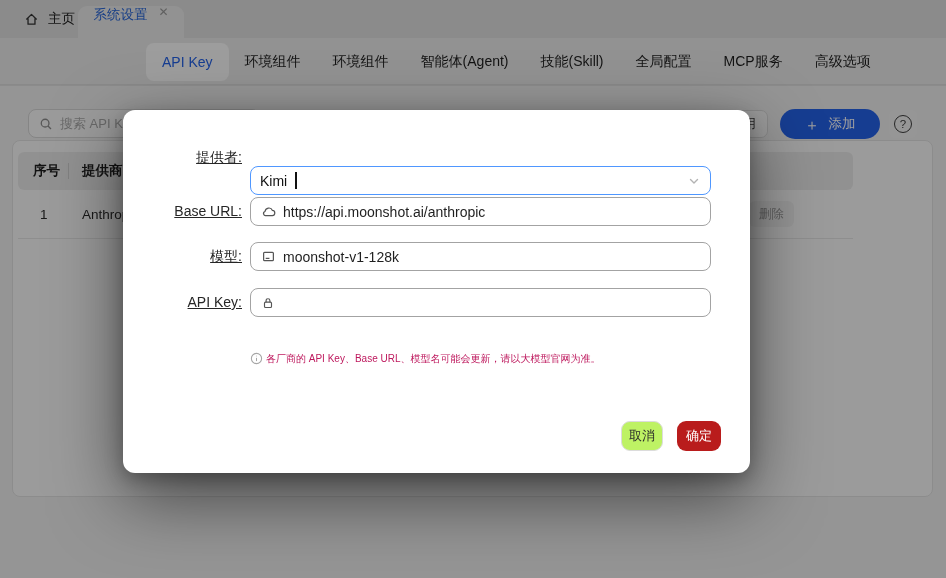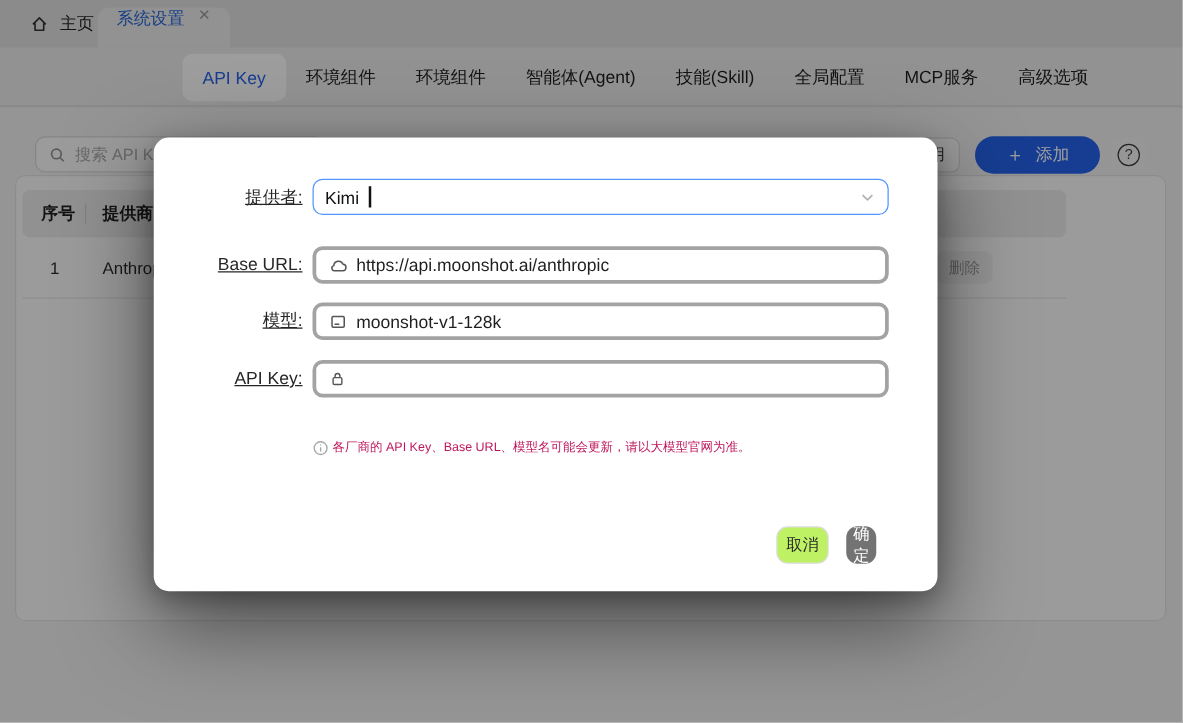--- a/index.html
+++ b/index.html
@@ -40,33 +40,33 @@
   .td-index { width:50px; padding-left:22px; }
   .td-provider { padding-left:14px; }
   .row-actions { position:absolute; right:59px; display:flex; gap:8px; }
   .btn-account { height:26px; padding:0 11px; background:#2563eb; color:#fff; border:none; border-radius:6px; font-size:12.5px; display:flex; align-items:center; }
   .btn-delete { height:26px; padding:0 10px; background:#f1f1f1; color:#9b9b9b; border:none; border-radius:6px; font-size:12.5px; display:flex; align-items:center; }
 
   
   .overlay { left:0; top:0; width:946px; height:578px; background:rgba(0,0,0,0.38); z-index:10; }
   .modal { left:123px; top:110px; width:627px; height:363px; background:#ffffff; border-radius:12px; z-index:20; box-shadow:0 24px 70px rgba(0,0,0,0.55), 0 6px 18px rgba(0,0,0,0.25); }
   .f-label { width:119px; text-align:right; line-height:29px; font-size:14px; color:#262626; position:absolute; left:0;text-decoration:underline; }
-  .f-input { position:absolute; left:127px; width:461px; height:29px; border:3px solid #a3a3a3; border-radius:8px; background:#fff; display:flex; align-items:center; gap:7px; padding:12px 10px; color:#4a4a4a; }
+  .f-input { position:absolute; left:127px; width:461px; height:29px; border:1px solid #a3a3a3; border-radius:8px; background:#fff; display:flex; align-items:center; gap:7px; padding:12px 10px; color:#4a4a4a; }
   .f-input input { border:none; outline:none; flex:1; font-size:14px; color:#1f1f1f; background:transparent; font-family:inherit; min-width:0; }
-  .combobox { border:1.5px solid #4f97ff; padding:4px 9px; }
+  .combobox { border:1.5px solid #4f97ff; padding:4px 9px;margin-top:23px; }
   .combo-text { font-size:14px; color:#111; }
   .caret { width:1.5px; height:17px; background:#111; margin-left:1px; }
   .chev { position:absolute; right:9px; color:#b3b3b3; }
   .ficon { color:#555; display:flex; }
   .note { position:absolute; left:127px; top:240px; width:480px; font-size:10px; color:#be185d; line-height:17px; }
   .note-l1 { display:flex; align-items:flex-start; gap:3px; }
   .note-l1 svg { flex:none; margin-top:2px; color:#a6a6a6; }
   .note-l2 { padding-left:15px; }
   .btn-cancel { position:absolute; left:498px; top:311px; width:42px; height:30px; background:#bef264; border:1px solid #dcdcdc; border-radius:9px; font-size:13px; color:#2b2b2b; display:flex; align-items:center; justify-content:center; }
-  .btn-ok { position:absolute; left:554px; top:311px; width:24px; height:30px; background:#737373; border:none; border-radius:9px; font-size:13px; color:#fff; display:flex; align-items:center; justify-content:center; }
+  .btn-ok { position:absolute; left:554px; top:311px; width:44px; height:30px; background:#b91c1c; border:none; border-radius:9px; font-size:13px; color:#fff; display:flex; align-items:center; justify-content:center; }
 </style>
 </head>
 <body>
 
 <div class="abs tabbar">
   <div class="abs home-btn">
     <svg width="15" height="15" viewBox="0 0 16 16" fill="none" stroke="currentColor" stroke-width="1.4" stroke-linejoin="round">
         <path d="M2.5 8 8 2.5 13.5 8M4.3 7v6h7.4V7"></path>
       </svg>
     <span>主页</span>

